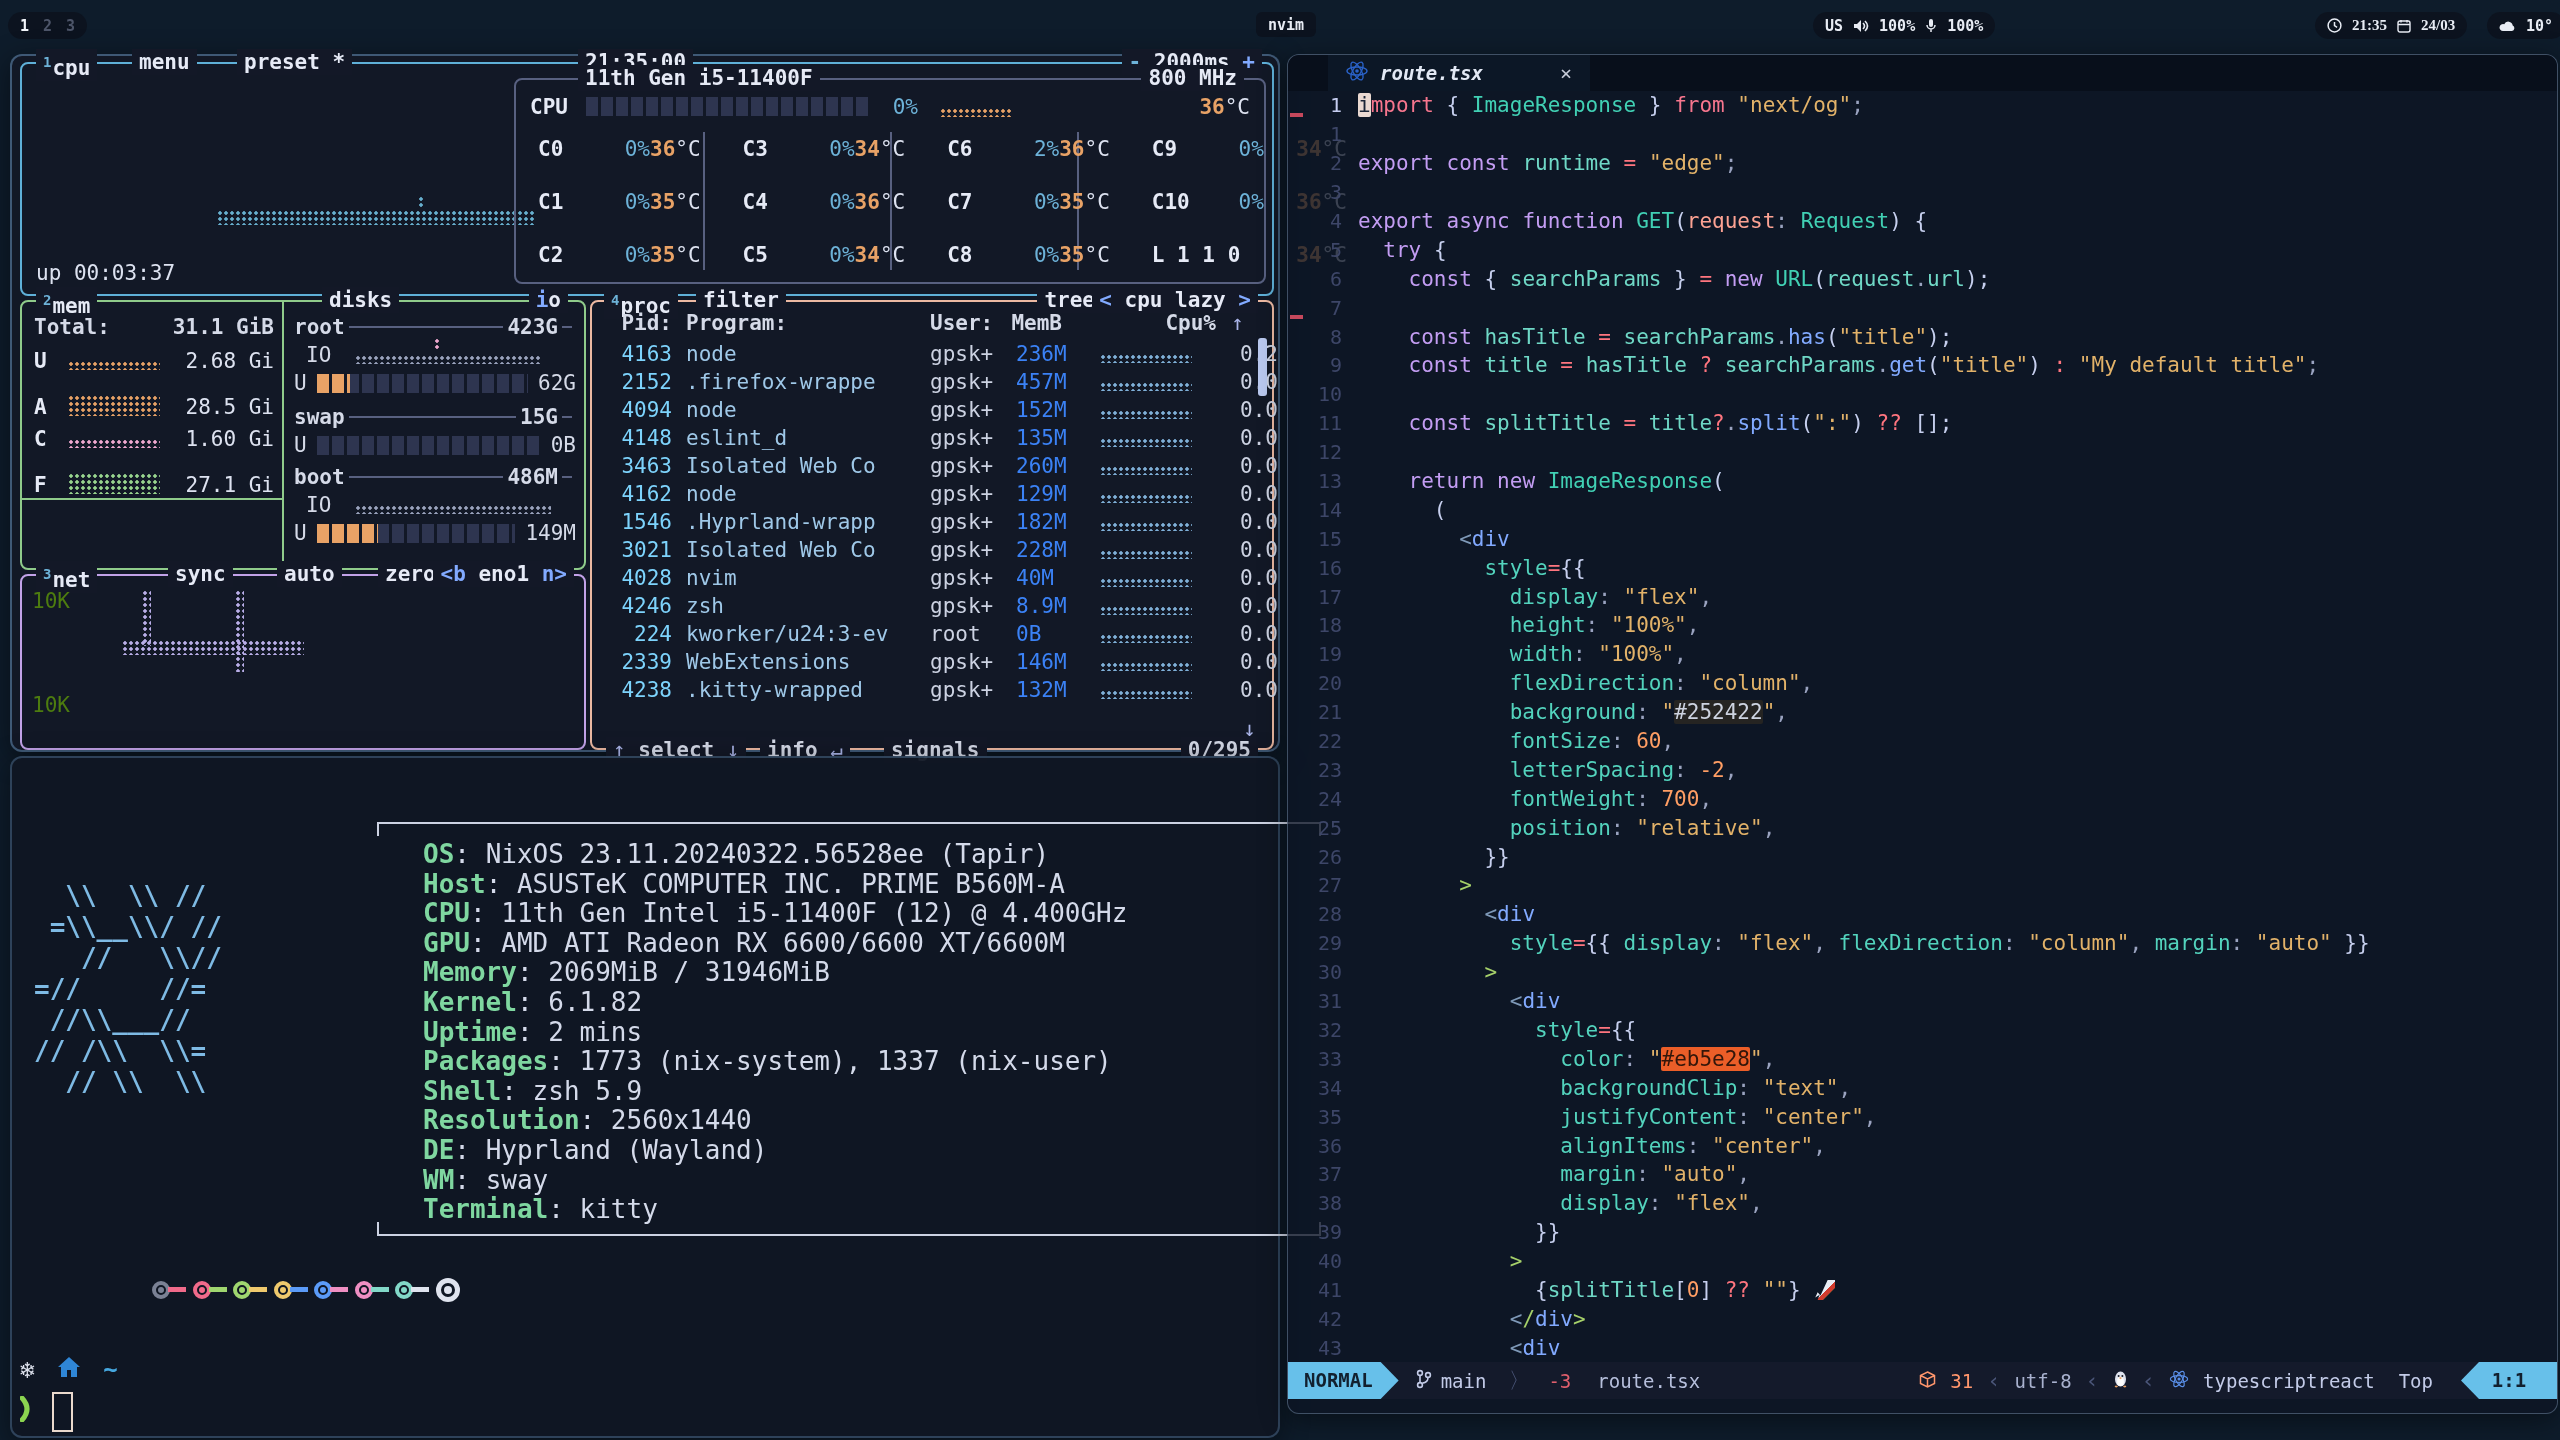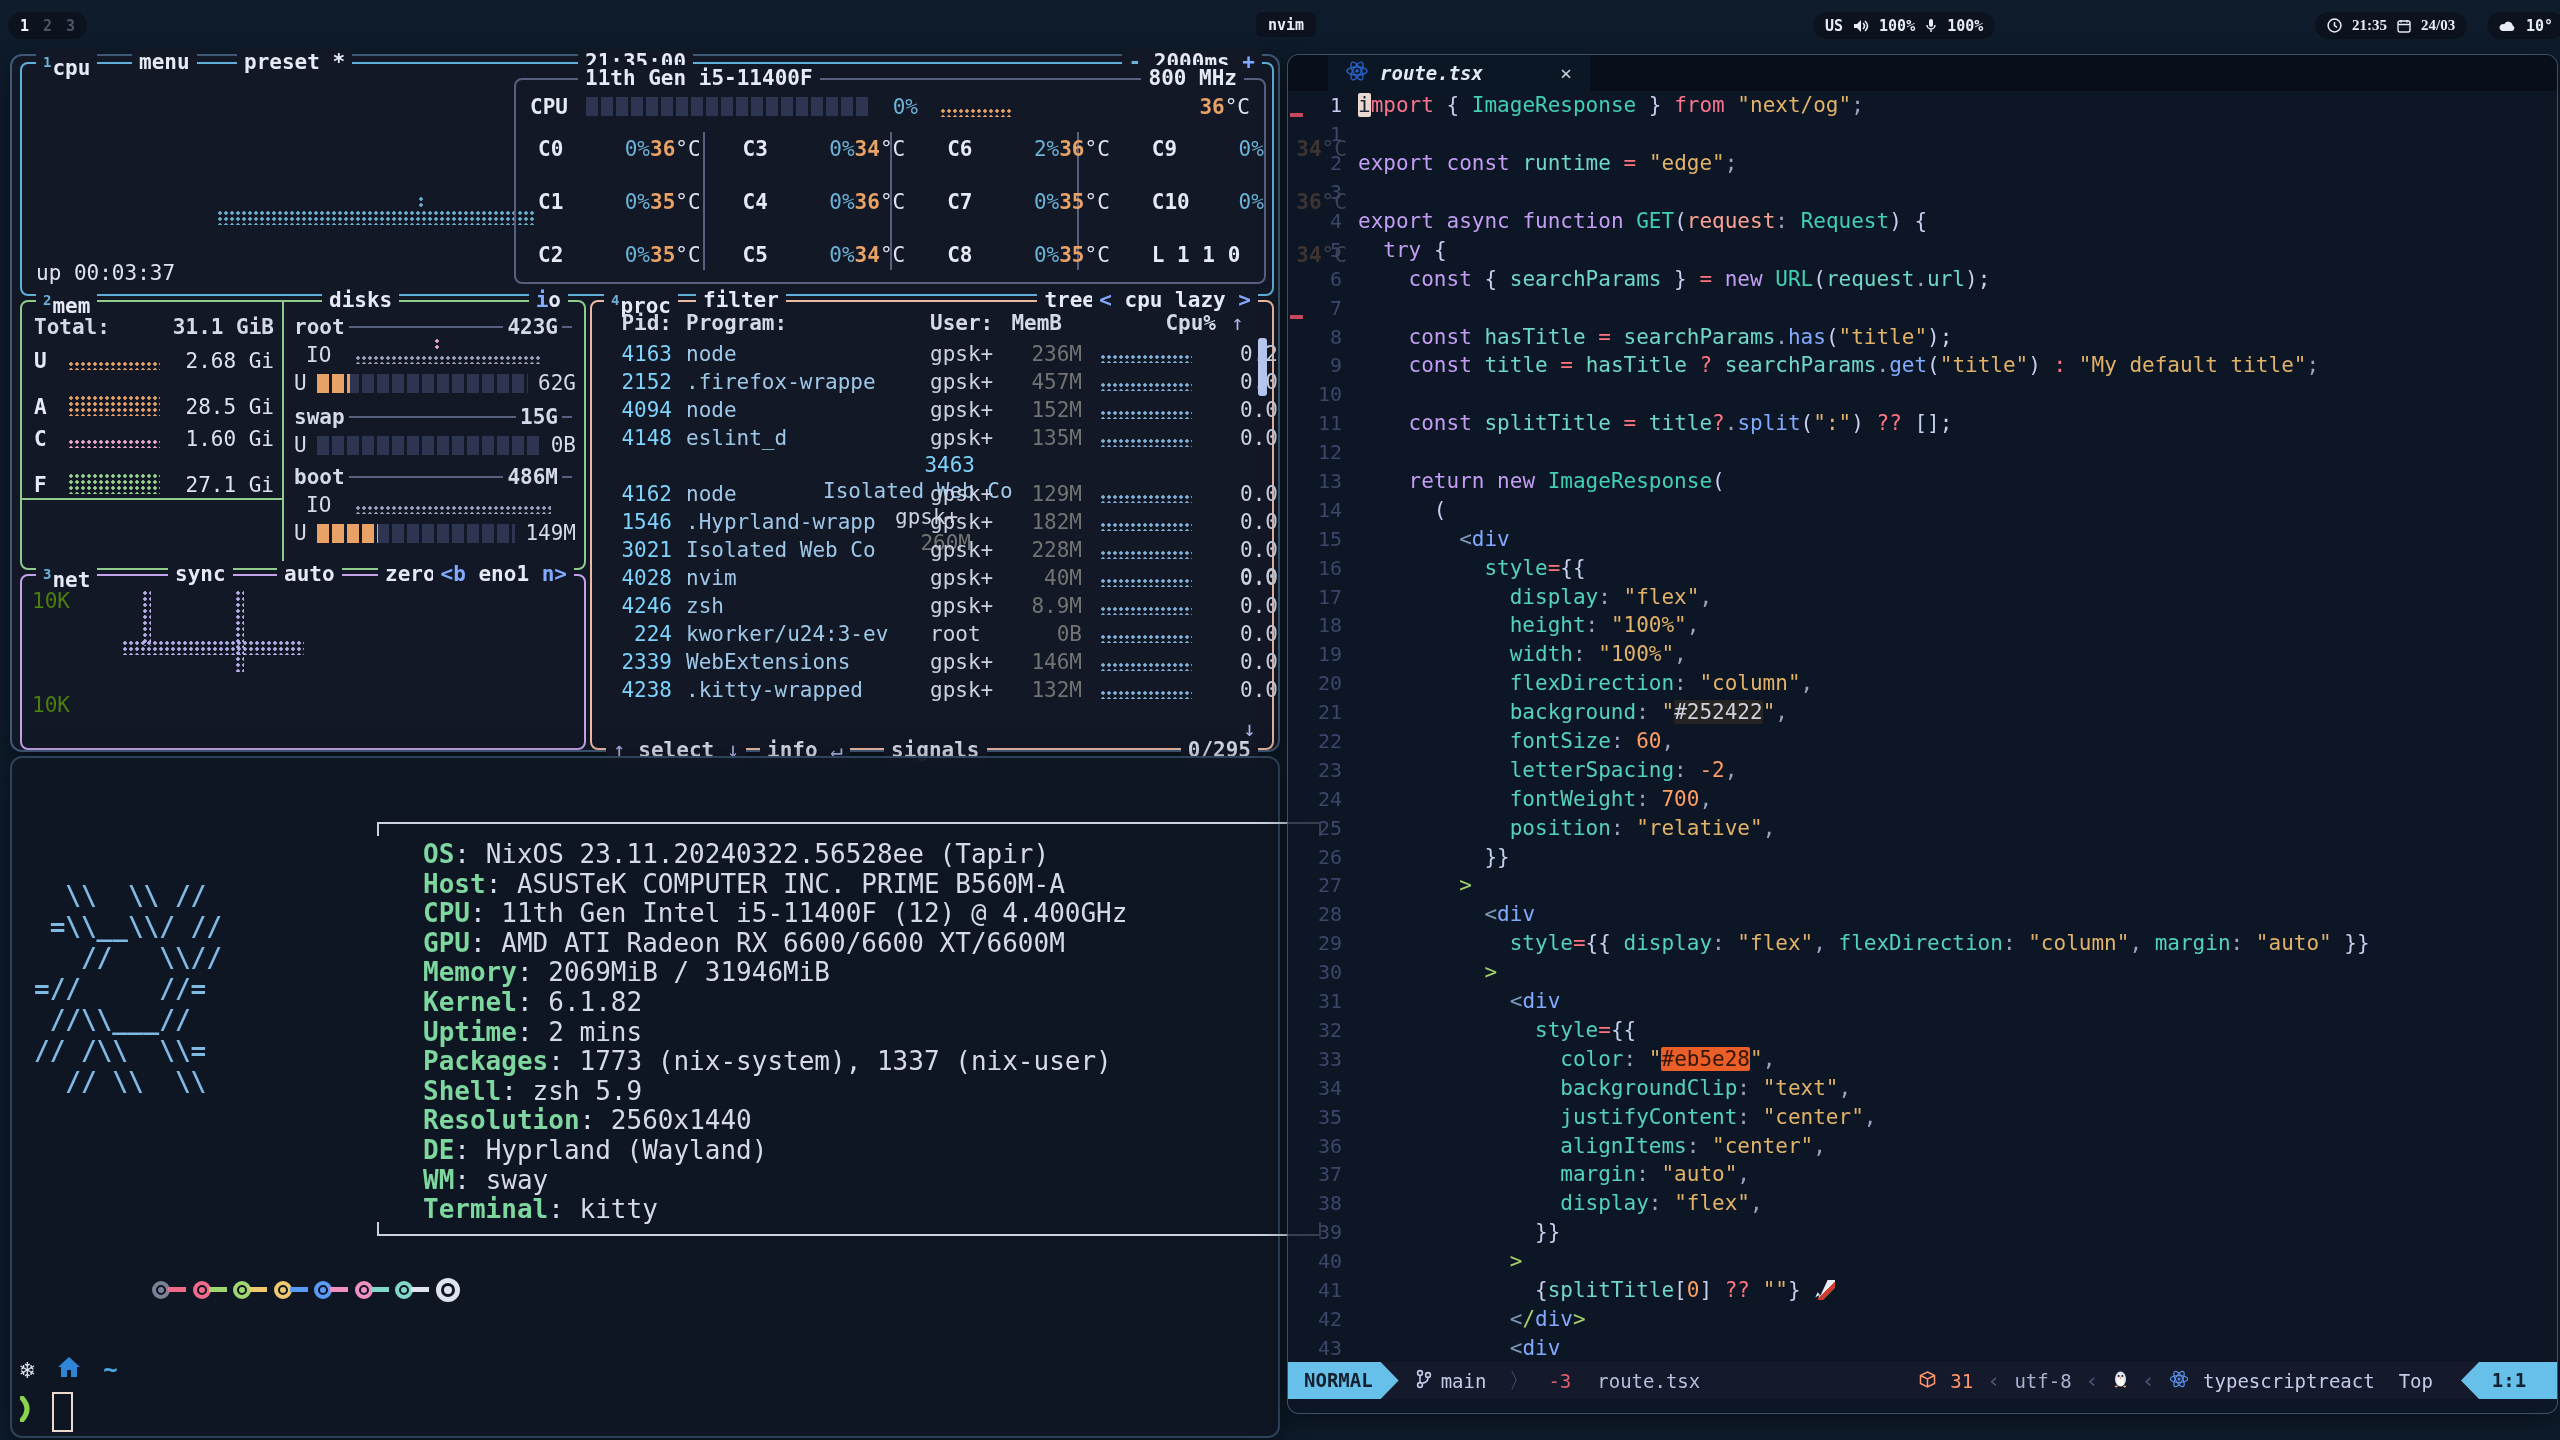--- a/index.html
+++ b/index.html
@@ -54,21 +54,21 @@
   .mg{flex:1;height:9px;margin:0 2px 4px 6px;}
   .memrow.tall .mg{height:21px;}
   .mv{width:112px;text-align:right;color:#dde2f0;font-weight:400;}
   .dline{flex:1;height:2px;background:#586080;margin:0 4px;align-self:center;}
   .drow{position:absolute;left:10px;right:8px;height:26px;display:flex;align-items:center;}
   
   .prow{position:absolute;left:6px;right:20px;height:28px;display:flex;align-items:center;}
   .f-pid{width:74px;text-align:right;color:#7dd3fc;}
   .f-prog{width:244px;margin-left:14px;color:#9fc8e8;white-space:pre;}
   .f-user{width:86px;color:#ccd2e2;}
-  .f-mem{width:66px;text-align:right;color:#737373;}
+  .f-mem{width:66px;color:#3b82f6;}
   .f-dots{width:92px;height:9px;margin:8px 0 0 18px;color:#7fb0d8;}
   .f-cpu{margin-left:auto;width:56px;text-align:right;color:#ccd2e2;}
   
   #logo{position:absolute;left:22px;top:30px;color:#7ebae4;font-size:26px;line-height:31px;font-weight:700;white-space:pre;}
   #infobox{position:absolute;left:365px;top:64px;width:944px;height:410px;border-top:2px solid #ccd2e2;border-bottom:2px solid #ccd2e2;}
   #infobox i{position:absolute;width:2px;height:12px;background:#ccd2e2;}
   #infolist{position:absolute;left:46px;top:16px;font-size:26px;line-height:29.6px;}
   .fe b{color:#7fd7a0;font-weight:700;} .fe span{color:#d4daea;}
   #color-dots{position:absolute;left:128px;top:516px;width:360px;height:32px;}
   .dotring{position:absolute;top:7px;width:10px;height:10px;border:4px solid;border-radius:50%;}
@@ -425,21 +425,21 @@
 
           <div class="prow" style="position:relative;" data-interactable="true">
             <span class="f-pid">4148</span>
             <span class="f-prog">eslint_d</span>
             <span class="f-user">gpsk+</span>
             <span class="f-mem">135M</span>
             <span class="f-dots dg"></span>
             <span class="f-cpu">0.0</span>
           </div>
 
-          <div class="prow" style="position:relative;flex-direction:column;" data-interactable="true">
+          <div class="prow" style="position:relative;" data-interactable="true">
             <span class="f-pid">3463</span>
             <span class="f-prog">Isolated Web Co</span>
             <span class="f-user">gpsk+</span>
             <span class="f-mem">260M</span>
             <span class="f-dots dg"></span>
             <span class="f-cpu">0.0</span>
           </div>
 
           <div class="prow" style="position:relative;" data-interactable="true">
             <span class="f-pid">4162</span>

